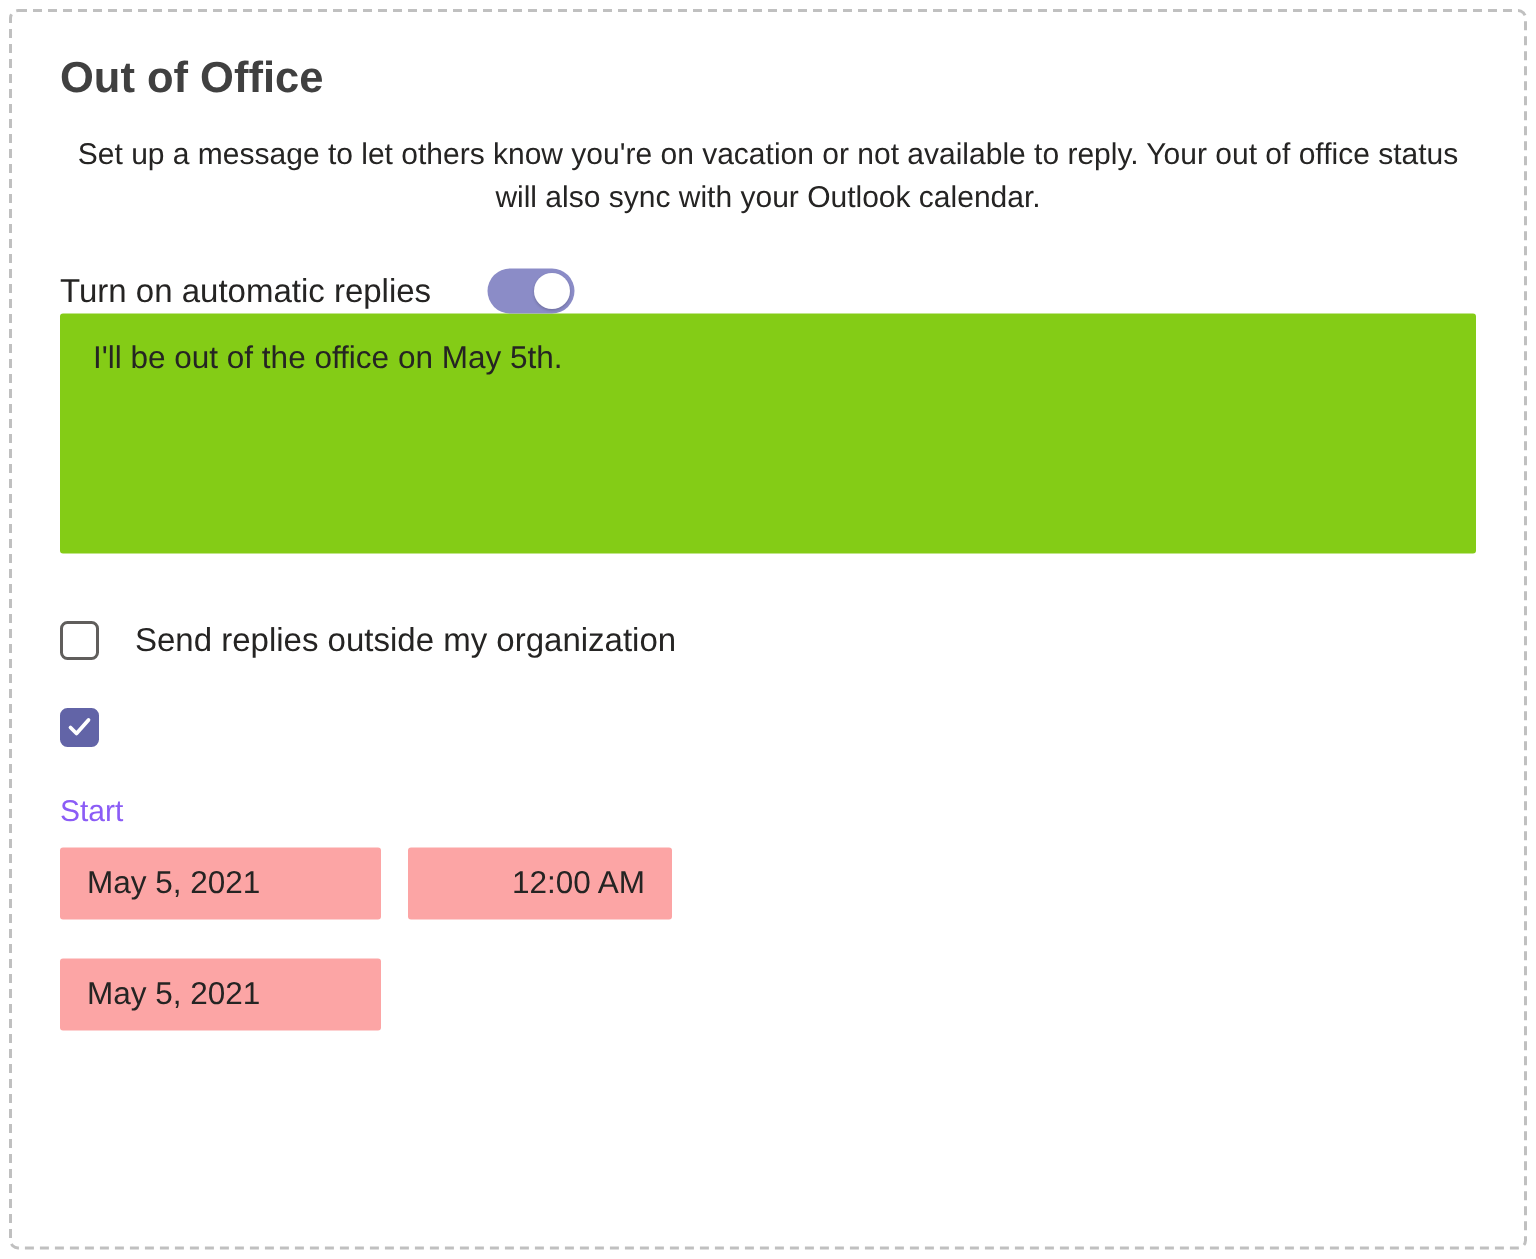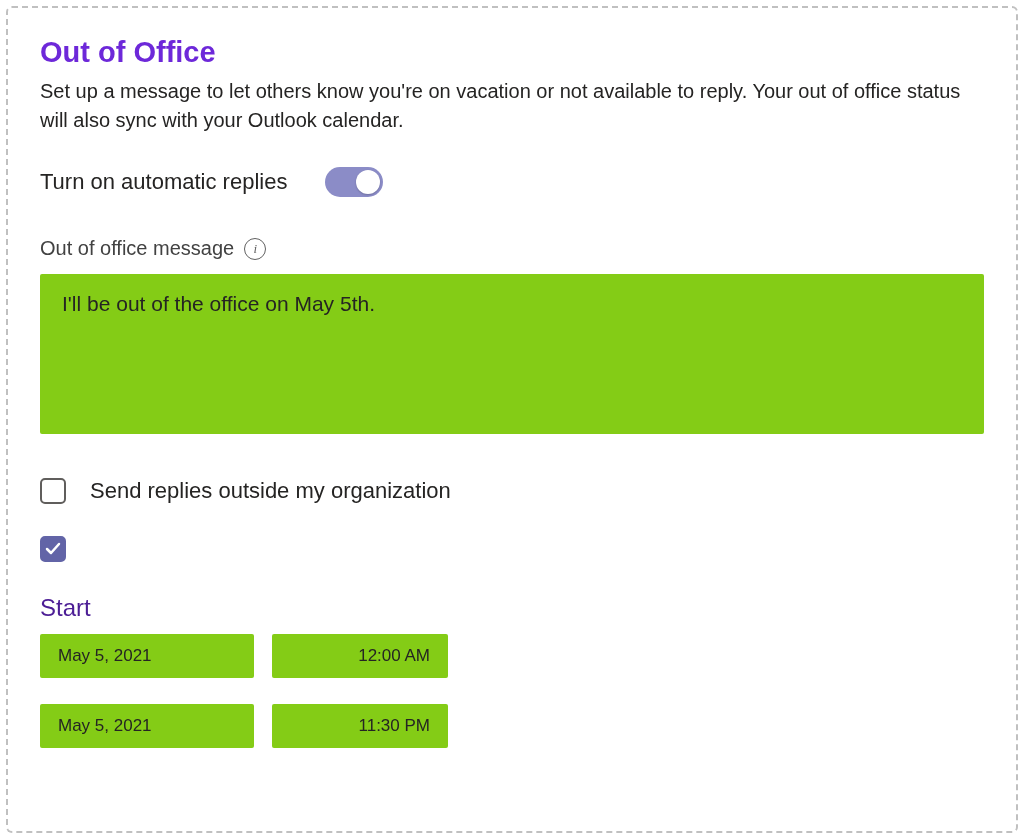--- a/index.html
+++ b/index.html
@@ -16,35 +16,35 @@
   }
   .panel {
     border: 2px dashed #c0c0c0;
     border-radius: 6px;
     padding: 28px 32px 40px 32px;
     height: 100%;
   }
   .title {
     font-size: 29px;
     font-weight: 700;
-    color: #6d28d9;
-    margin-bottom: 8px;
+    color: #404040;
+    margin-bottom: 20px;
   }
   .description {
     font-size: 20px;
     color: #252423;
     line-height: 1.45;
     margin-bottom: 32px;
     max-width: 960px;
+    text-align: center;
   }
   .toggle-row {
     display: flex;
     align-items: center;
     gap: 38px;
-    margin-bottom: 40px;
   }
   .toggle-label {
     font-size: 22px;
     color: #252423;
   }
   .toggle {
     width: 58px;
     height: 30px;
     background: #8b8cc7;
     border-radius: 15px;
@@ -129,32 +129,32 @@
     height: 16px;
   }
   .checkbox-label {
     font-size: 22px;
     color: #252423;
   }
   .datetime-group {
     margin-bottom: 26px;
   }
   .datetime-label {
-    font-size: 24px;
-    color: #4c1d95;
+    font-size: 20px;
+    color: #8b5cf6;
     margin-bottom: 12px;
   }
   .datetime-row {
     display: flex;
     gap: 18px;
   }
   .datetime-field {
-    background: #84cc16;
+    background: #fca5a5;
     padding: 12px 18px;
-    font-size: 17px;
+    font-size: 21px;
     color: #252423;
     border-radius: 2px;
     cursor: pointer;
   }
   .date-field { width: 214px; }
   .time-field { width: 176px; text-align: right; }
 </style>
 </head>
 <body>
 
@@ -164,24 +164,20 @@
 
   <p class="description">Set up a message to let others know you're on vacation or not available to reply. Your out of office status will also sync with your Outlook calendar.</p>
 
   <div class="toggle-row">
     <span class="toggle-label">Turn on automatic replies</span>
     <div class="toggle">
       <div class="toggle-knob"></div>
     </div>
   </div>
 
-  <div class="message-label-row">
-    <span class="message-label">Out of office message</span>
-    <span class="info-icon">i</span>
-  </div>
 
   <textarea class="message-box" style="">I'll be out of the office on May 5th.</textarea>
 
   <div class="checkbox-row">
     <div class="checkbox">
       
     </div>
     <span class="checkbox-label">Send replies outside my organization</span>
   </div>
 
@@ -197,17 +193,16 @@
     <div class="datetime-label">Start</div>
     <div class="datetime-row">
       <div class="datetime-field date-field">May 5, 2021</div>
       <div class="datetime-field time-field">12:00 AM</div>
     </div>
   </div>
 
   <div class="datetime-group">
     <div class="datetime-row">
       <div class="datetime-field date-field">May 5, 2021</div>
-      <div class="datetime-field time-field">11:30 PM</div>
     </div>
   </div>
 
 </div>
 
 </body></html>

